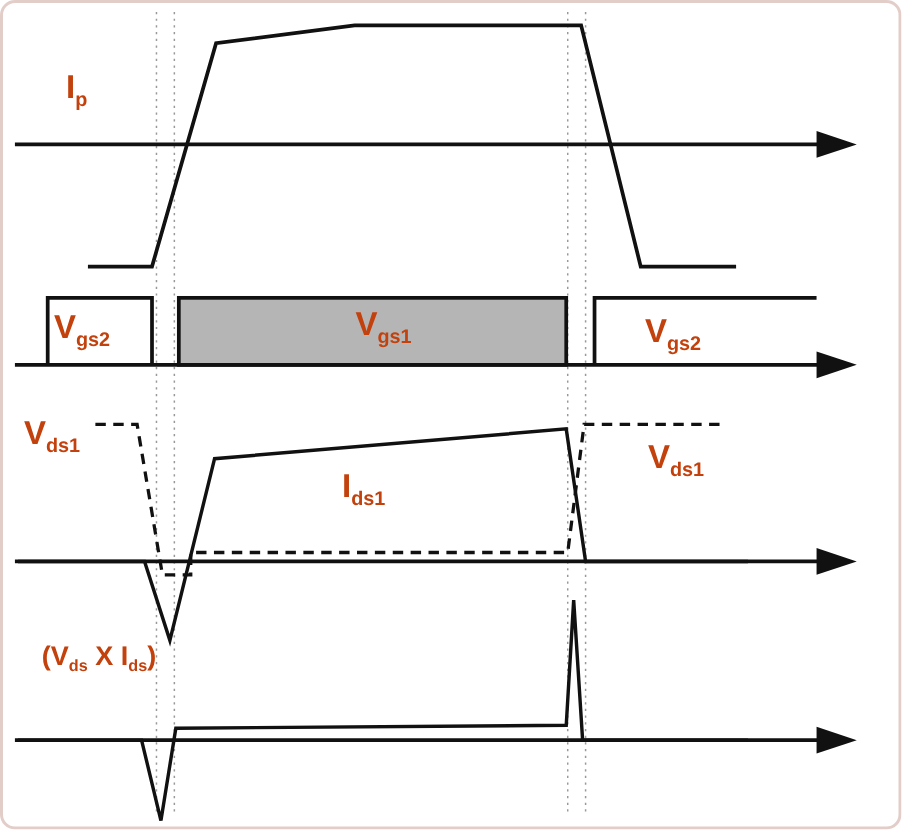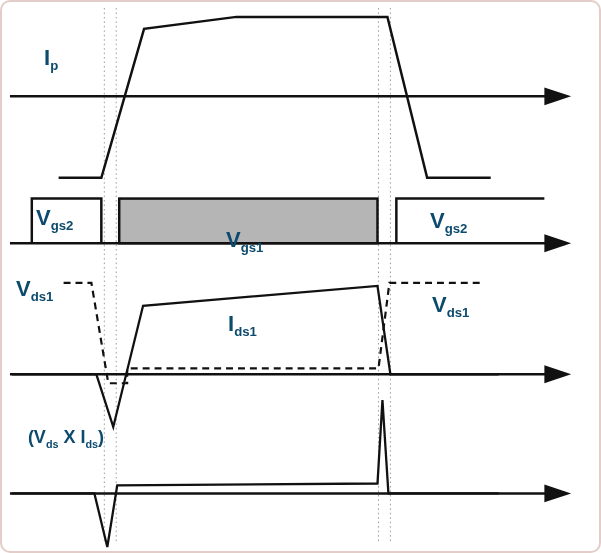--- a/index.html
+++ b/index.html
@@ -9,21 +9,21 @@
     box-sizing:border-box;
     background:#ffffff;
     border:2px solid #e3cdc9;
     border-radius:10px;
     overflow:hidden;
     font-family:"Liberation Sans",sans-serif;
   }
   .figure svg{position:absolute;left:0;top:0;width:100%;height:100%;}
   .lbl{
     position:absolute;
-    color:#0c4a6e;
+    color:#c2410c;
     font-weight:bold;
     font-size:22px;
     line-height:1.05;
     white-space:nowrap;
     user-select:none;
   }
   .lbl sub{font-size:0.6em;line-height:1;}
   .lbl.loss-lbl{font-size:21px;text-align:center;width:104px;}
   .lbl.loss-lbl .loss-line2{font-size:18px;margin-top:2px;}
 </style>
@@ -51,21 +51,21 @@
       <polyline points="397,243 397,198 546,198" fill="none" stroke="#111111" stroke-width="2.5"></polyline>
       <polyline points="62,283 90,283 107,384 126,384 126,369 379,369 390,283 482,283" fill="none" stroke="#111111" stroke-width="2.2" stroke-dasharray="7,5"></polyline>
       <polyline points="10,375 95,375 112,428 142,306 378,286 391,375 500,375" fill="none" stroke="#111111" stroke-width="2.3"></polyline>
       <polyline points="10,495 93,495 106,549 116,487 378,485 383,401 389,495 500,495" fill="none" stroke="#111111" stroke-width="2.3"></polyline>
     </svg>
 
   <div class="lbl" style="left:42px;top:44px;"><span>I</span><sub>p</sub></div>
 
   <div class="lbl" style="left:34px;top:204px;"><span>V</span><sub>gs2</sub></div>
 
-  <div class="lbl" style="left:224px;top:202px;margin-top:24px;"><span>V</span><sub>gs1</sub></div>
+  <div class="lbl" style="left:235px;top:202px;"><span>V</span><sub>gs1</sub></div>
 
   <div class="lbl" style="left:428px;top:207px;"><span>V</span><sub>gs2</sub></div>
 
   <div class="lbl" style="left:14px;top:275px;"><span>V</span><sub>ds1</sub></div>
 
   <div class="lbl" style="left:226px;top:310px;"><span>I</span><sub>ds1</sub></div>
 
   <div class="lbl" style="left:430px;top:291px;"><span>V</span><sub>ds1</sub></div>
 
   <div class="lbl loss-lbl" style="left:12px;top:424px;">

